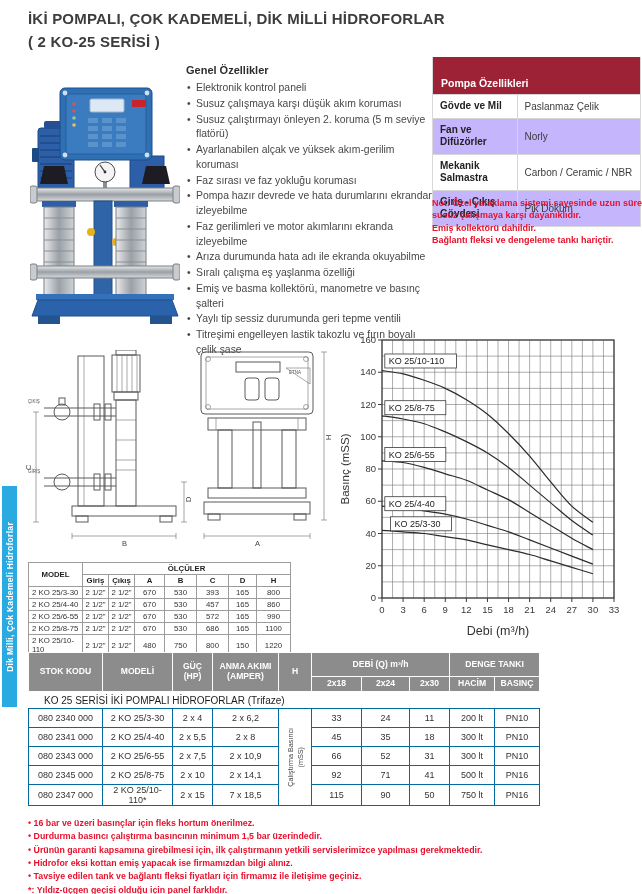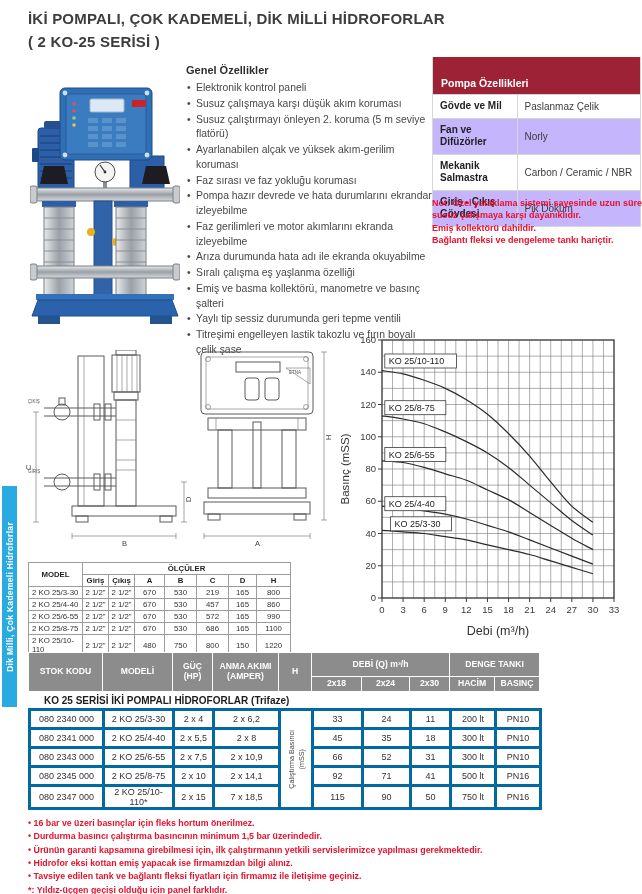--- a/index.html
+++ b/index.html
@@ -59,22 +59,22 @@
   .dims th,.dims td{border:1px solid #9c9c9c;font-size:7.8px;text-align:center;color:#333;padding:1px 2px;height:12px}
   .dims th{font-weight:bold;color:#1f1f1f}
   .dims td.dim-model{text-align:left;padding-left:3px}
 
   
   .main-tbl{left:28px;top:652px;width:511px}
   table.mt{border-collapse:collapse;table-layout:fixed;width:511px}
   .mt th{background:#8c8c8c;color:#fff;font-size:8.6px;font-weight:bold;border:1px solid #fdfdfd;text-align:center;white-space:pre-line;line-height:1.15;padding:2px 1px}
   .mt thead tr.toprow th{height:24px}
   .mt thead tr.subrow th{height:15px}
-  .section-title{font-size:10px;font-weight:bold;color:#1d1d1d;padding:3px 16px 2px}
-  .mt td{border:3px solid #0369a1;font-size:9px;color:#333;text-align:center;height:19px;padding:0 2px}
+  .section-title{font-size:10px;font-weight:normal;color:#1d1d1d;padding:3px 16px 2px}
+  .mt td{border:1px solid #0369a1;font-size:9px;color:#333;text-align:center;height:19px;padding:0 2px}
   .mt td.hcol{padding:2px 0}
   .vstack{display:flex;flex-direction:row;justify-content:center;gap:1px;height:100%;align-items:center}
   .vstack span{writing-mode:vertical-rl;transform:rotate(180deg);font-size:7.2px;color:#444;white-space:nowrap}
 
   
   .footnotes{left:28px;top:817px;font-size:8.8px;font-weight:bold;color:#e8112d;line-height:1.52}
 </style>
 </head>
 <body>
 
@@ -370,21 +370,21 @@
           <th>H</th>
         </tr>
       </thead>
       <tbody>
           <tr>
             <td class="dim-model">2 KO 25/3-30</td>
             <td>2 1/2"</td>
             <td>2 1/2"</td>
             <td>670</td>
             <td>530</td>
-            <td>219</td>
+            <td>393</td>
             <td>165</td>
             <td>800</td>
           </tr>
           <tr>
             <td class="dim-model">2 KO 25/4-40</td>
             <td>2 1/2"</td>
             <td>2 1/2"</td>
             <td>670</td>
             <td>530</td>
             <td>457</td>

